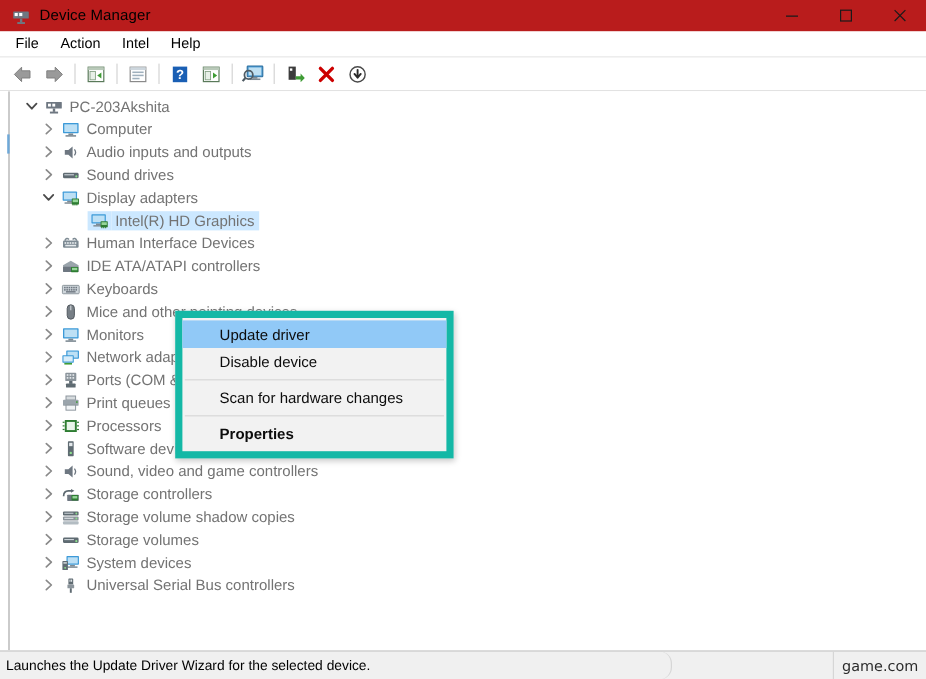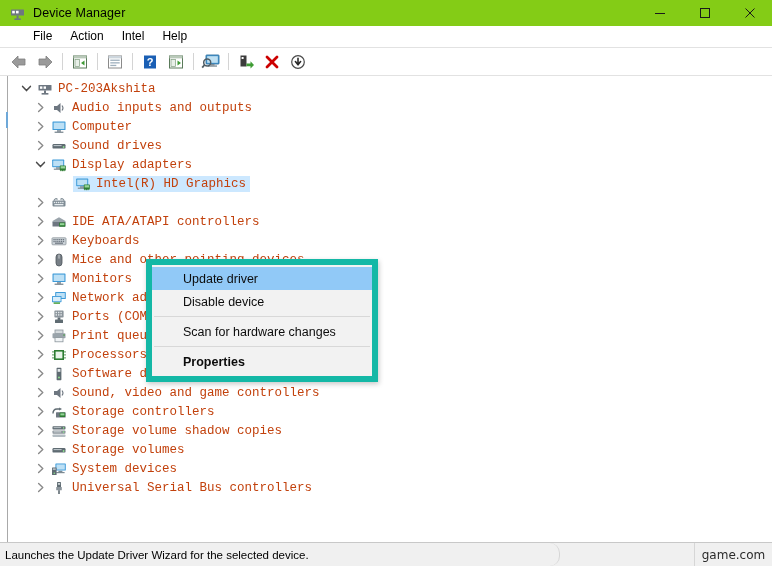--- a/index.html
+++ b/index.html
@@ -16,21 +16,21 @@
     width: 772px;
     height: 566px;
     background: #ffffff;
     display: flex;
     flex-direction: column;
   }
 
   
   .titlebar {
     height: 26px;
-    background: #84cc16;
+    background: #b91c1c;
     display: flex;
     align-items: center;
     flex: 0 0 26px;
     position: relative;
   }
   .titlebar .tb-icon {
     margin-left: 9px;
     width: 17px; height: 17px;
     position: relative;
     flex: 0 0 17px;
@@ -56,21 +56,21 @@
   }
   .winbtn svg { display: block; }
 
   
   .menubar {
     height: 21px;
     flex: 0 0 21px;
     display: flex;
     align-items: center;
     background: #ffffff;
-    padding-left: 24px;
+    padding-left: 4px;
   }
   .menubar .mitem {
     font-size: 12px;
     color: #000;
     padding: 2px 9px 3px 9px;
     line-height: 14px;
     white-space: nowrap;
   }
   .menu-sep-line {
     height: 1px;
@@ -132,23 +132,22 @@
     position: relative;
     padding-top: 3px;
     overflow: hidden;
   }
   .node {
     height: 19px;
     display: flex;
     align-items: center;
     position: relative;
     font-size: 12.5px;
-    color: #c2410c;
+    color: #737373;
     white-space: nowrap;
-    font-family: Liberation Mono, monospace;
   }
   .node .chev {
     width: 17px;
     flex: 0 0 17px;
     display: flex;
     align-items: center;
     justify-content: center;
     color: #6a6a6a;
   }
   .node .ico {
@@ -388,41 +387,41 @@
           <span class="lbl">PC-203Akshita</span>
         </div>
         <div class="node depth1">
           <span class="chev">
             <svg width="11" height="11" viewBox="0 0 11 11">
               <path d="M3.6 1.6 L7.8 5.5 L3.6 9.4" fill="none" stroke="#8a8a8a" stroke-width="1.4" stroke-linecap="round" stroke-linejoin="round"></path>
             </svg>
           </span>
           <span class="ico">
             <svg width="16" height="16" viewBox="0 0 16 16">
-              <path d="M3 6 L6 6 L9.5 3 L9.5 13 L6 10 L3 10 Z" fill="#6e7781"></path>
-              <path d="M11 5.5 Q13 8 11 10.5" fill="none" stroke="#6e7781" stroke-width="1.1"></path>
-            </svg>
-          </span>
-          <span class="lbl">Audio inputs and outputs</span>
-        </div>
-        <div class="node depth1">
-          <span class="chev">
-            <svg width="11" height="11" viewBox="0 0 11 11">
-              <path d="M3.6 1.6 L7.8 5.5 L3.6 9.4" fill="none" stroke="#8a8a8a" stroke-width="1.4" stroke-linecap="round" stroke-linejoin="round"></path>
-            </svg>
-          </span>
-          <span class="ico">
-            <svg width="16" height="16" viewBox="0 0 16 16">
               <rect x="1.5" y="2.5" width="13" height="8.6" rx="0.6" fill="#3d9ad8"></rect>
               <rect x="2.6" y="3.6" width="10.8" height="6.4" fill="#bde0f5"></rect>
               <rect x="6" y="11.2" width="4" height="1.6" fill="#7d8a93"></rect>
               <rect x="3.6" y="12.6" width="8.8" height="1.3" fill="#7d8a93"></rect>
             </svg>
           </span>
           <span class="lbl">Computer</span>
+        </div>
+        <div class="node depth1">
+          <span class="chev">
+            <svg width="11" height="11" viewBox="0 0 11 11">
+              <path d="M3.6 1.6 L7.8 5.5 L3.6 9.4" fill="none" stroke="#8a8a8a" stroke-width="1.4" stroke-linecap="round" stroke-linejoin="round"></path>
+            </svg>
+          </span>
+          <span class="ico">
+            <svg width="16" height="16" viewBox="0 0 16 16">
+              <path d="M3 6 L6 6 L9.5 3 L9.5 13 L6 10 L3 10 Z" fill="#6e7781"></path>
+              <path d="M11 5.5 Q13 8 11 10.5" fill="none" stroke="#6e7781" stroke-width="1.1"></path>
+            </svg>
+          </span>
+          <span class="lbl">Audio inputs and outputs</span>
         </div>
         <div class="node depth1">
           <span class="chev">
             <svg width="11" height="11" viewBox="0 0 11 11">
               <path d="M3.6 1.6 L7.8 5.5 L3.6 9.4" fill="none" stroke="#8a8a8a" stroke-width="1.4" stroke-linecap="round" stroke-linejoin="round"></path>
             </svg>
           </span>
           <span class="ico">
             <svg width="16" height="16" viewBox="0 0 16 16">
               <rect x="1.5" y="6" width="13" height="4.6" rx="1.2" fill="#5f6b72"></rect>
@@ -482,20 +481,21 @@
               <rect x="2.8" y="6.8" width="1.4" height="1.4" fill="#e6ebee"></rect>
               <rect x="4.9" y="6.8" width="1.4" height="1.4" fill="#e6ebee"></rect>
               <rect x="7" y="6.8" width="1.4" height="1.4" fill="#e6ebee"></rect>
               <rect x="9.1" y="6.8" width="1.4" height="1.4" fill="#e6ebee"></rect>
               <rect x="11.2" y="6.8" width="1.4" height="1.4" fill="#e6ebee"></rect>
               <rect x="3.4" y="9" width="9" height="1.3" fill="#e6ebee"></rect>
               <path d="M3 5.5 Q4.5 2.5 6.5 4.5" fill="none" stroke="#7d8a93" stroke-width="1.2"></path>
               <path d="M13 5.5 Q11.5 2.5 9.5 4.5" fill="none" stroke="#7d8a93" stroke-width="1.2"></path>
             </svg>
           </span>
+          <span class="lbl">Human Interface Devices</span>
         </div>
         <div class="node depth1">
           <span class="chev">
             <svg width="11" height="11" viewBox="0 0 11 11">
               <path d="M3.6 1.6 L7.8 5.5 L3.6 9.4" fill="none" stroke="#8a8a8a" stroke-width="1.4" stroke-linecap="round" stroke-linejoin="round"></path>
             </svg>
           </span>
           <span class="ico">
             <svg width="16" height="16" viewBox="0 0 16 16">
               <path d="M1.5 7 L8 3.2 L14.5 7 L14.5 8.2 L1.5 8.2 Z" fill="#9aa4ab"></path>

